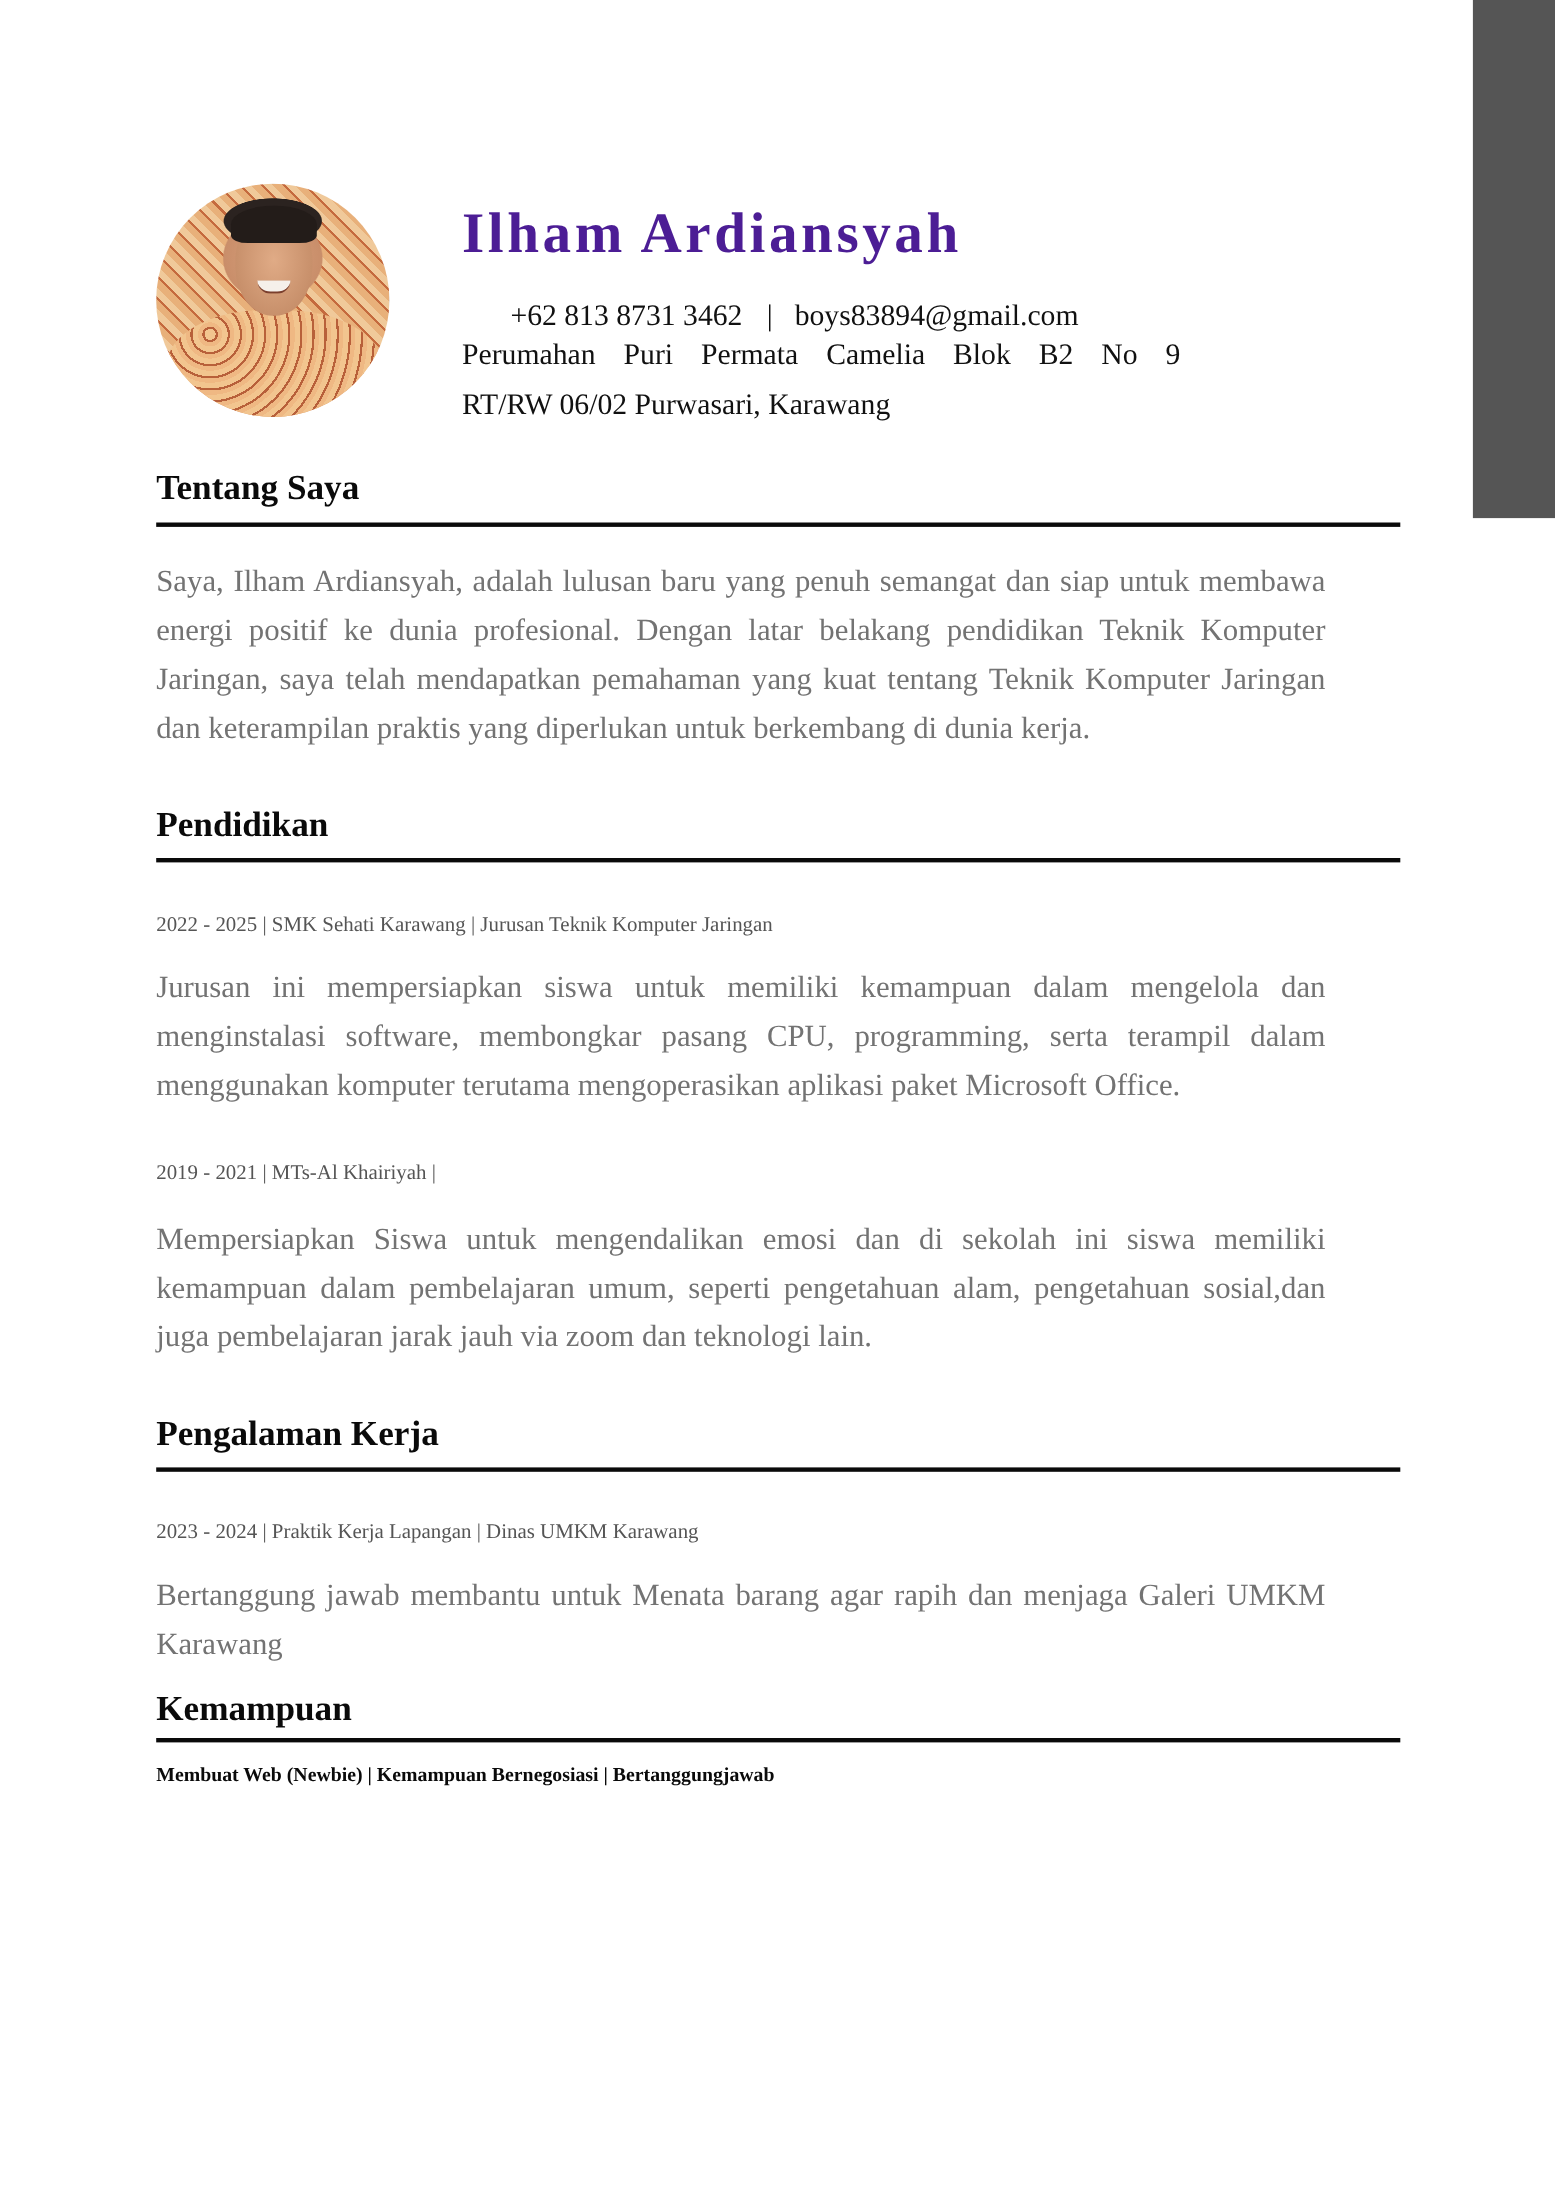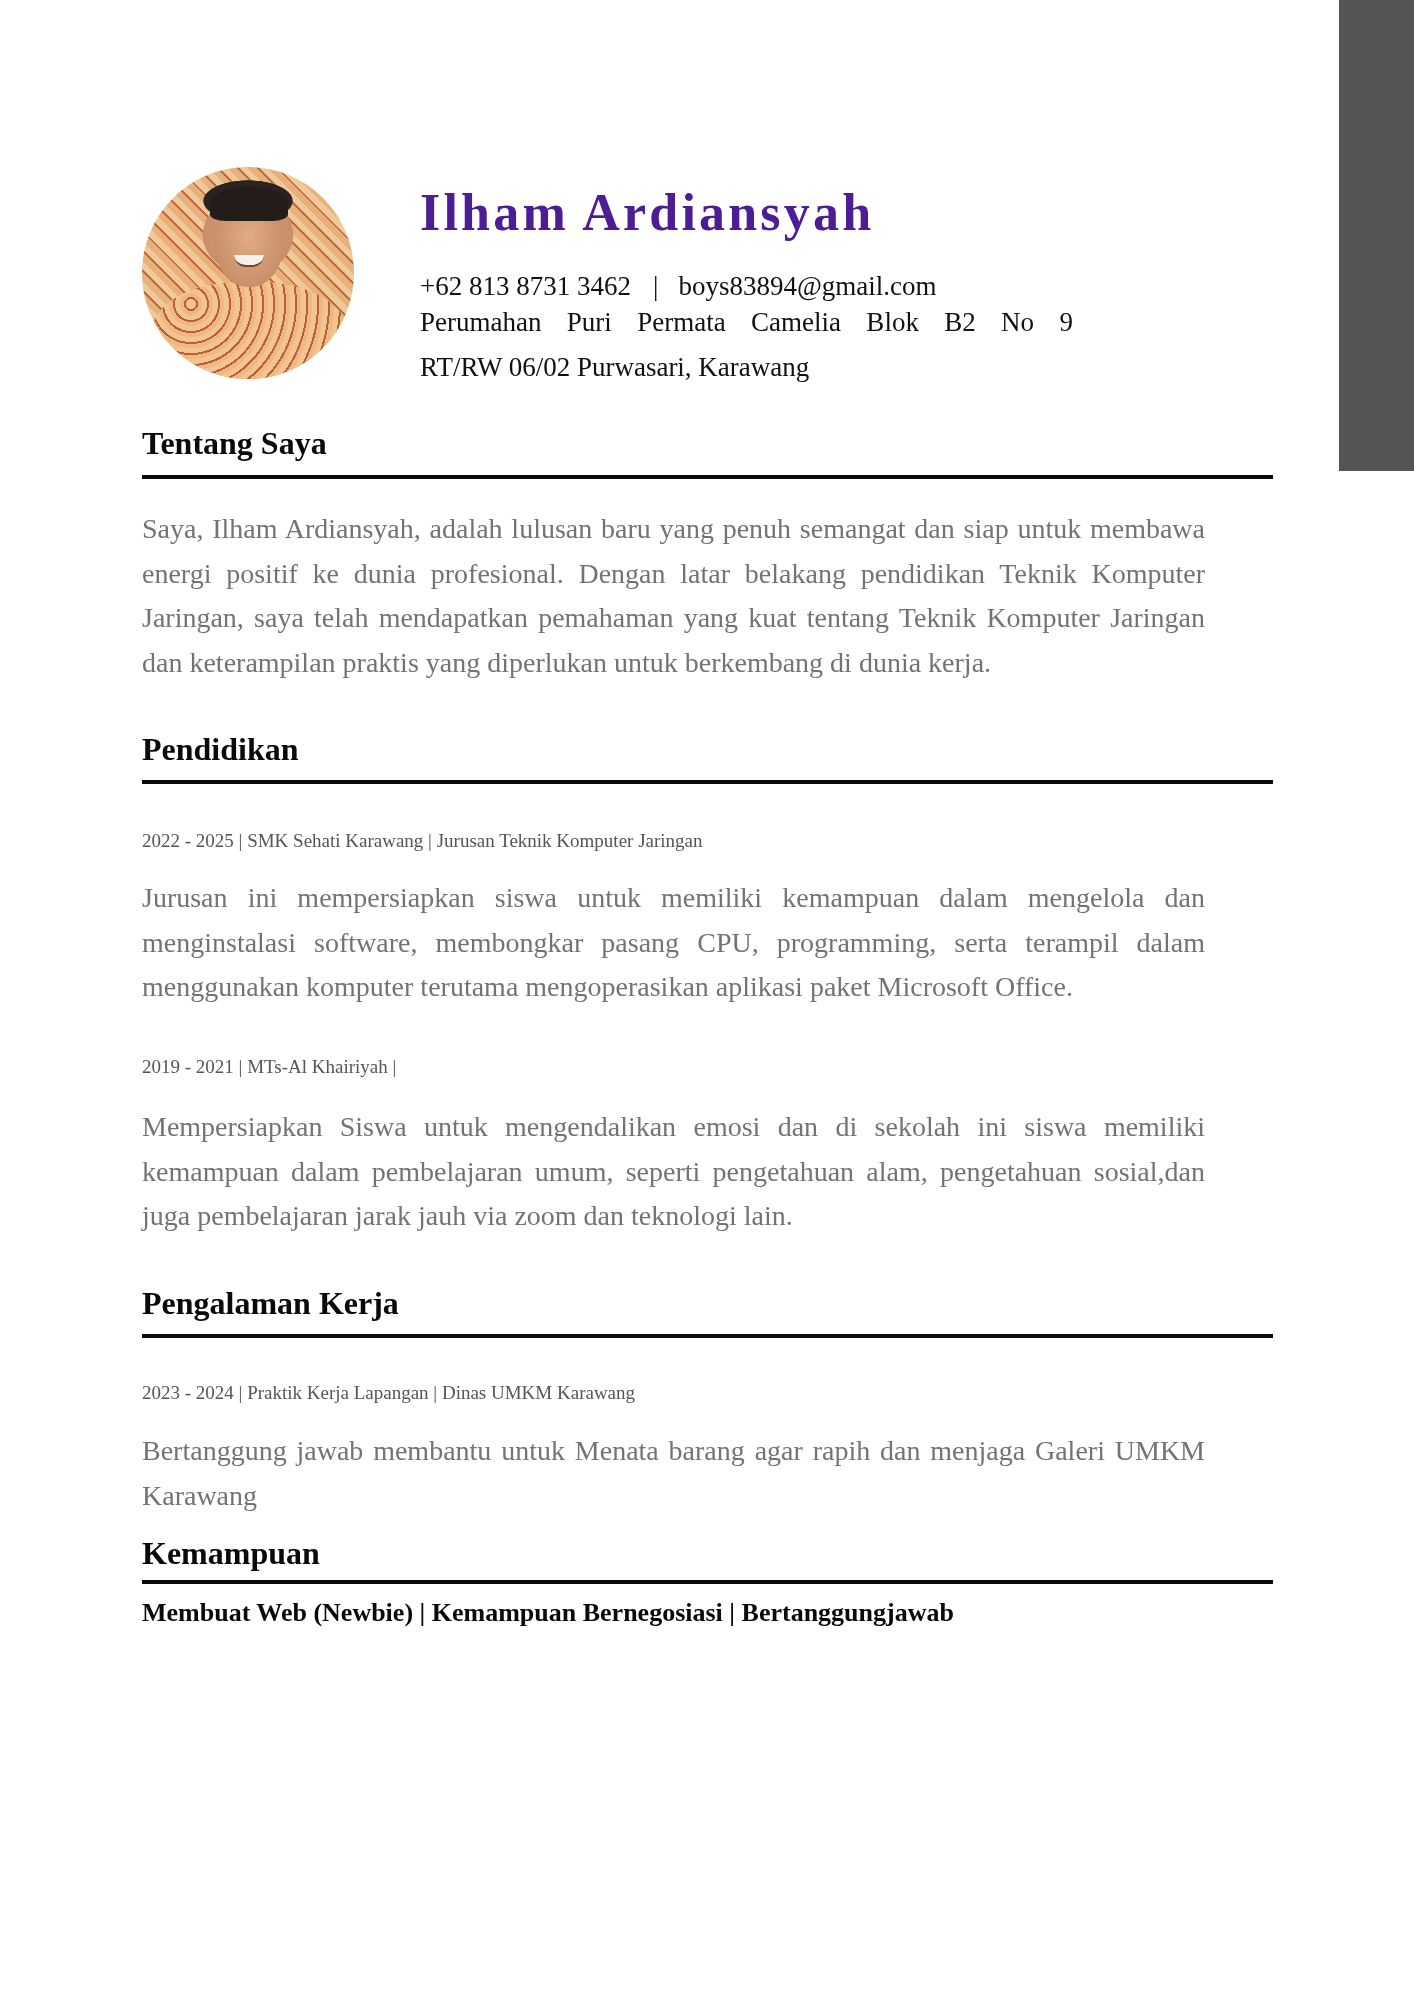--- a/index.html
+++ b/index.html
@@ -39,37 +39,37 @@
     border-radius: 45% 45% 0 0;
     background:
       repeating-radial-gradient(circle at 20% 20%, #f2c58f 0 5px, #b8603a 5px 7px, #efb883 7px 11px),
       #e8ab72;
   }
   .name {
     left: 420px; top: 183px; font-size: 52px; line-height: 60px;
     font-weight: bold; letter-spacing: 3.2px; color: #4c1d95; white-space: nowrap;
   }
   .contact { left: 420px; font-size: 27px; line-height: 44px; color: #111; white-space: nowrap; }
-  .phone-line { top: 264px; }
+  .phone-line { top: 264px; margin-left: 44px; }
   .phone-line .sep { display: inline-block; margin: 0 20px 0 22px; }
   .addr1 { top: 300px; width: 653px; text-align: justify; text-align-last: justify; white-space: normal; }
   .addr2 { top: 345px; }
   .section-title {
     left: 142px; font-size: 32px; line-height: 36px; font-weight: bold; color: #0a0a0a; white-space: nowrap; font-family: Liberation Serif, serif;
   }
   .rule { left: 142px; width: 1131px; height: 4px; background: #0a0a0a; }
   .para {
     left: 142px; width: 1063px; font-size: 28px; line-height: 44.5px;
     text-align: justify; color: #737373;
   }
   .sub {
     left: 142px; font-size: 19px; line-height: 30px; font-weight: normal; color: #555555; white-space: nowrap;
   }
   .skills {
-    left: 142px; font-size: 26px; line-height: 30px; font-weight: bold; color: #0a0a0a; white-space: nowrap; text-align: center;
+    left: 142px; font-size: 18px; line-height: 30px; font-weight: bold; color: #0a0a0a; white-space: nowrap; text-align: center;
   }
 </style>
 </head>
 <body>
 
 <div class="abs side-bar"></div>
 
 <div class="abs photo">
   <div class="photo-shirt"></div>
   <div class="photo-face"></div>

